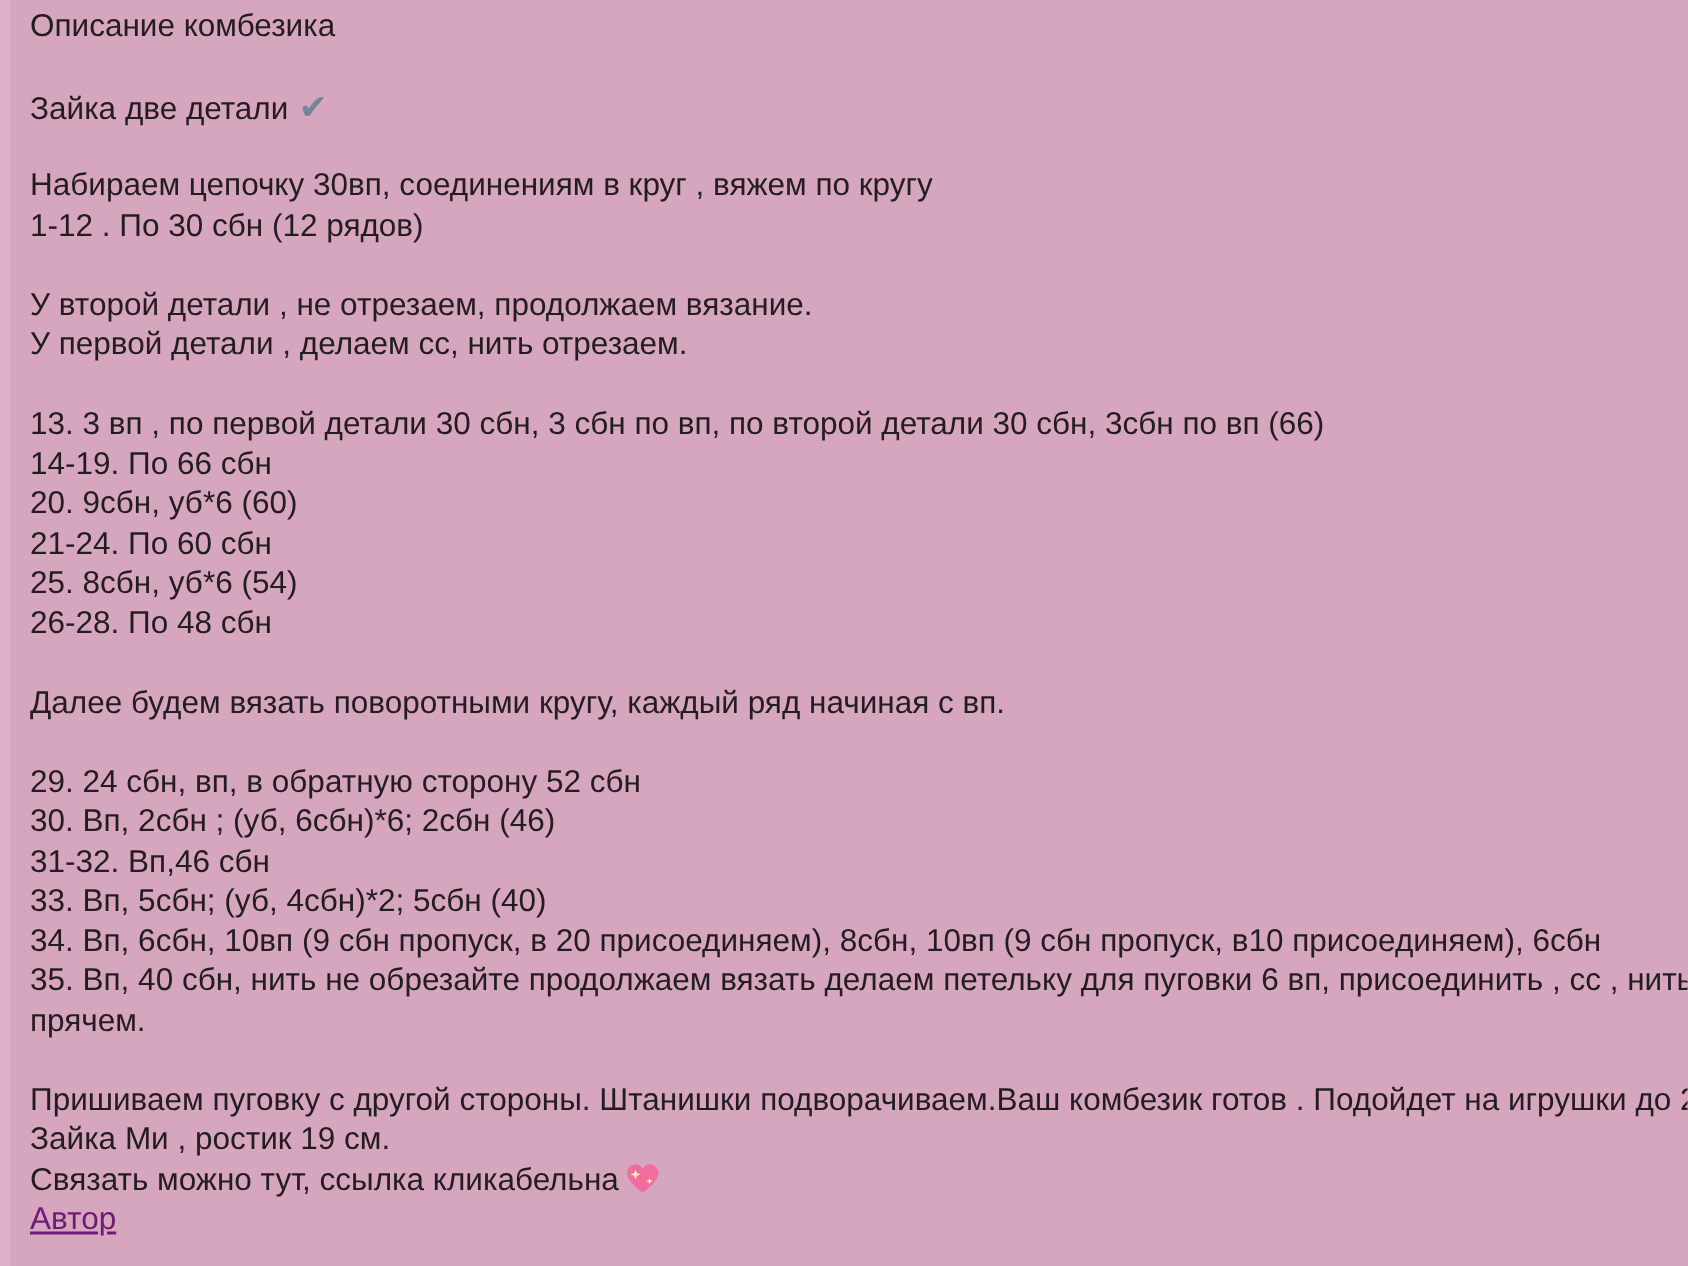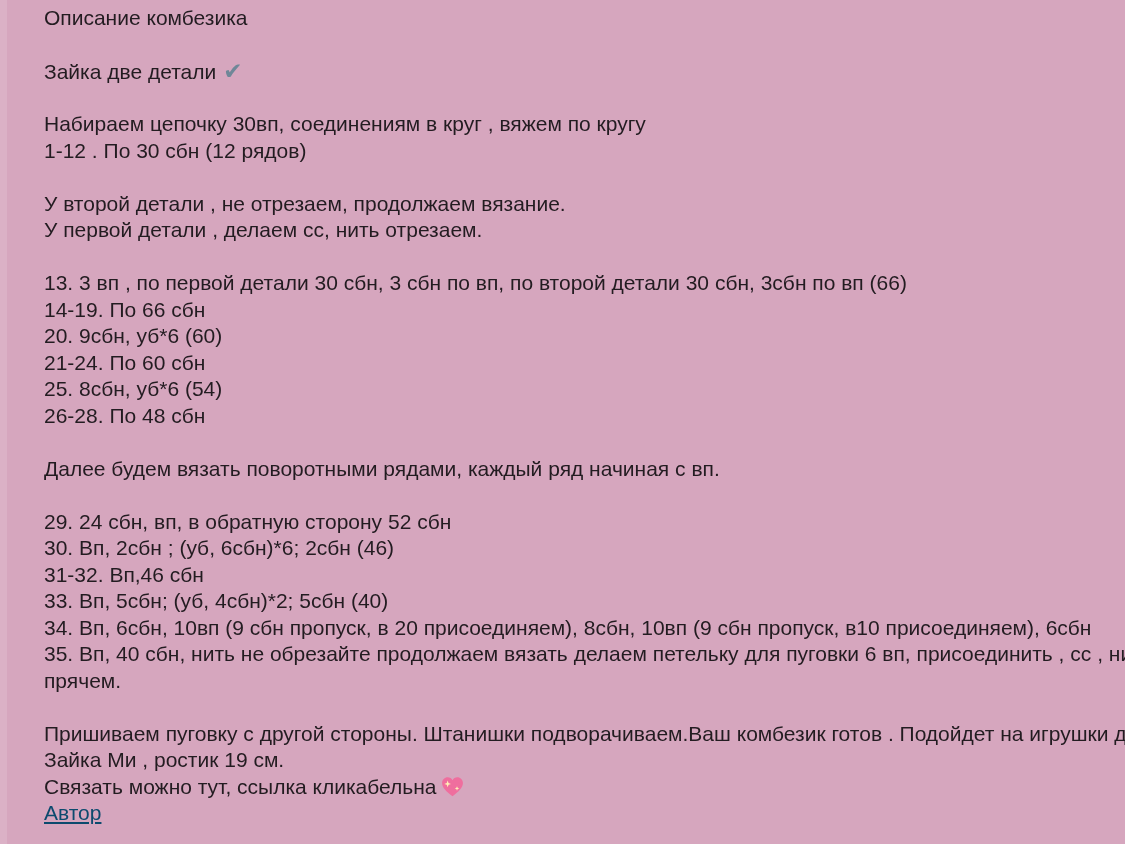--- a/index.html
+++ b/index.html
@@ -15,41 +15,41 @@
   }
   
   body::before {
     content: "";
     position: absolute;
     left: 0; top: 0;
     width: 7px; height: 100%;
     background: rgba(255,255,255,0.13);
     pointer-events: none;
   }
-  .doc { padding: 5px 0 0 44px; }
+  .doc { padding: 5px 0 0 20px; }
   .ln {
     height: 26.5px;
     line-height: 26.5px;
     white-space: pre;  
   }
   .chk {
     color: #6f8798;
     font-weight: bold;
     font-size: 23px;
     padding-left: 7px;
   }
   .heart {
     display: inline-block;
     width: 25px;
     height: 23px;
     vertical-align: -4px;
     margin-left: 3px;
   }
   a.author {
-    color: #0c4a6e;
+    color: #701a75;
     text-decoration: underline;
     cursor: pointer;
   }
 </style>
 </head>
 <body>
 
 <main class="doc">
   <div class="ln">Описание комбезика</div>
   <div class="ln"></div>
@@ -66,21 +66,21 @@
   <div class="ln"></div>
 
   <div class="ln">13. 3 вп , по первой детали 30 сбн, 3 сбн по вп, по второй детали 30 сбн, 3сбн по вп (66)</div>
   <div class="ln">14-19. По 66 сбн</div>
   <div class="ln">20. 9сбн, уб*6 (60)</div>
   <div class="ln">21-24. По 60 сбн</div>
   <div class="ln">25. 8сбн, уб*6 (54)</div>
   <div class="ln">26-28. По 48 сбн</div>
   <div class="ln"></div>
 
-  <div class="ln">Далее будем вязать поворотными рядами, каждый ряд начиная с вп.</div>
+  <div class="ln">Далее будем вязать поворотными кругу, каждый ряд начиная с вп.</div>
   <div class="ln"></div>
 
   <div class="ln">29. 24 сбн, вп, в обратную сторону 52 сбн</div>
   <div class="ln">30. Вп, 2сбн ; (уб, 6сбн)*6; 2сбн (46)</div>
   <div class="ln">31-32. Вп,46 сбн</div>
   <div class="ln">33. Вп, 5сбн; (уб, 4сбн)*2; 5сбн (40)</div>
   <div class="ln">34. Вп, 6сбн, 10вп (9 сбн пропуск, в 20 присоединяем), 8сбн, 10вп (9 сбн пропуск, в10 присоединяем), 6сбн</div>
   <div class="ln">35. Вп, 40 сбн, нить не обрезайте продолжаем вязать делаем петельку для пуговки 6 вп, присоединить , сс , нить от</div>
   <div class="ln">прячем.</div>
   <div class="ln"></div>

